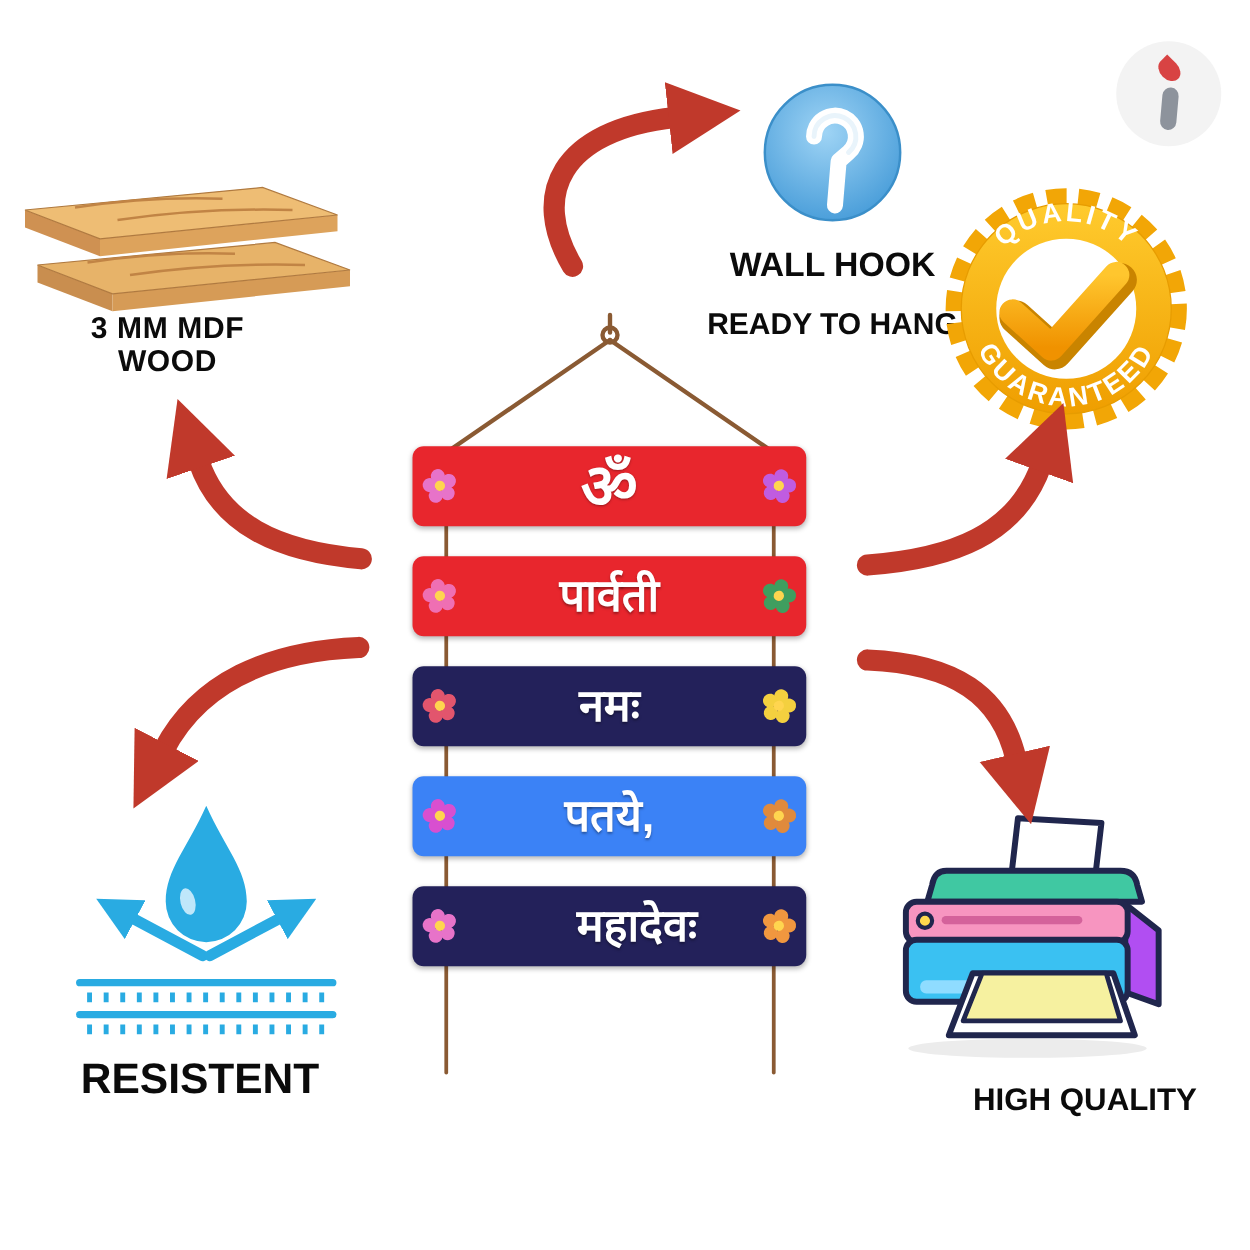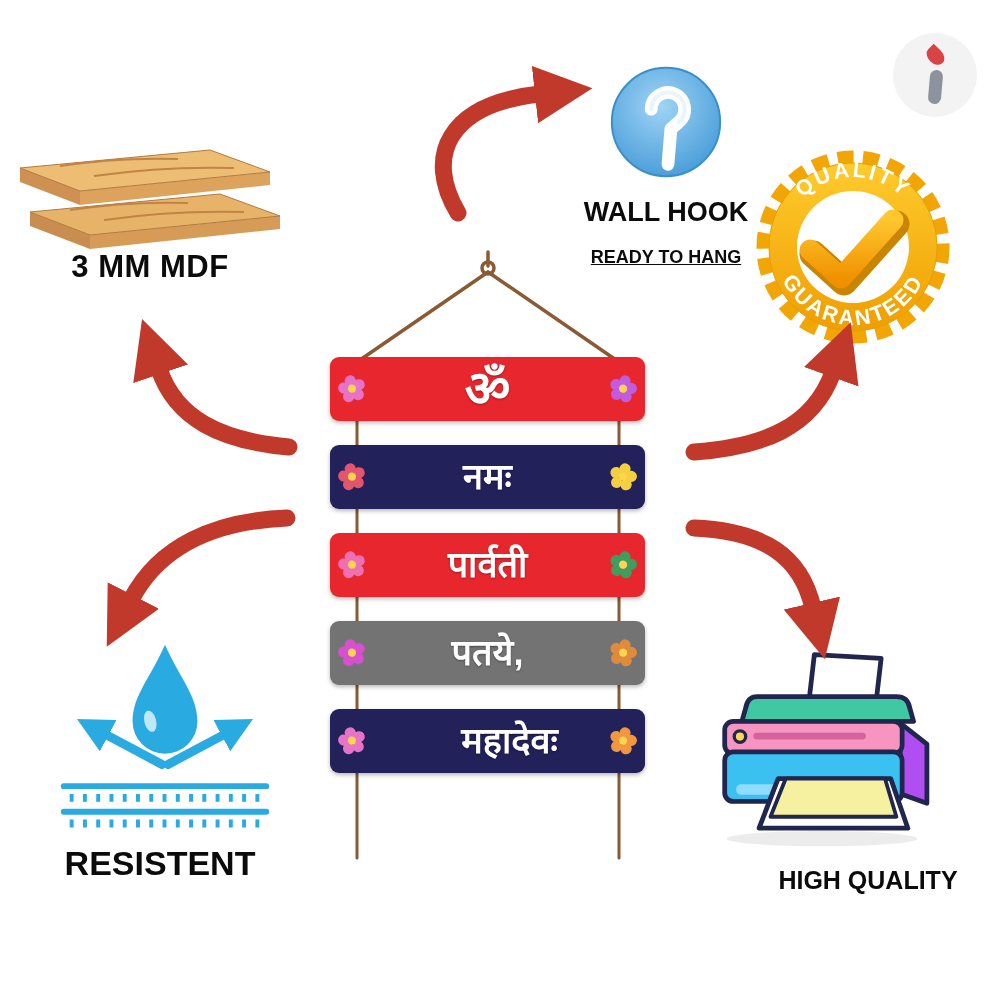--- a/index.html
+++ b/index.html
@@ -3,24 +3,24 @@
 <meta charset="utf-8">
 <style>
   html,body{margin:0;padding:0;background:#fff;}
   .stage{position:relative;width:1000px;height:1000px;background:#ffffff;overflow:hidden;
          font-family:"Liberation Sans","DejaVu Sans",sans-serif;color:#0d0d0d;}
   .abs{position:absolute;}
   svg{display:block;}
 
   
   .feature-text{position:absolute;text-align:center;font-weight:700;color:#0b0b0b;line-height:1.12;}
-  .mdf-text{left:16px;top:250px;width:268px;font-size:31px;letter-spacing:.5px;}
+  .mdf-text{left:0;top:250px;width:268px;font-size:24px;letter-spacing:.5px;}
   .hook-text{left:540px;top:197px;width:252px;}
   .hook-text .l1{font-size:27px;}
-  .hook-text .l2{font-size:18px;margin-top:20px;text-decoration:underline;}
+  .hook-text .l2{font-size:24px;margin-top:20px;}
   .lam-text{left:2px;top:843px;width:316px;}
   .lam-text .l1{font-size:24px;}
   .lam-text .l2{font-size:34px;margin-top:1px;}
   .print-text{left:720px;top:866px;width:296px;}
   .print-text .l1{font-size:25px;}
   .print-text .l2{font-size:38px;margin-top:1px;}
 
   
   .rope-layer{left:0;top:0;z-index:1;pointer-events:none;}
   .slats{position:absolute;left:330px;top:357px;width:315px;z-index:2;}
@@ -93,39 +93,39 @@
   <div class="slats">
     <div class="slat om" style="background: rgb(232, 38, 45);">
       <svg class="flower l" viewBox="0 0 40 40" style="color:#e773c9">
           <use href="#flower"></use>
         </svg>
       <span>ॐ</span>
       <svg class="flower r" viewBox="0 0 40 40" style="color:#c05ce0">
           <use href="#flower"></use>
         </svg>
     </div>
+    <div class="slat" style="background: rgb(232, 38, 45);">
+      <svg class="flower l" viewBox="0 0 40 40" style="color:#ef6fb3">
+          <use href="#flower"></use>
+        </svg>
+      <span>पार्वती</span>
+      <svg class="flower r" viewBox="0 0 40 40" style="color:#3f9e5f">
+          <use href="#flower"></use>
+        </svg>
+    </div>
     <div class="slat" style="background: rgb(35, 33, 90);">
       <svg class="flower l" viewBox="0 0 40 40" style="color:#e2556d">
           <use href="#flower"></use>
         </svg>
       <span>नमः</span>
       <svg class="flower r" viewBox="0 0 40 40" style="color:#f4d03f">
           <use href="#flower"></use>
         </svg>
     </div>
-    <div class="slat" style="background: rgb(232, 38, 45);">
-      <svg class="flower l" viewBox="0 0 40 40" style="color:#ef6fb3">
-          <use href="#flower"></use>
-        </svg>
-      <span>पार्वती</span>
-      <svg class="flower r" viewBox="0 0 40 40" style="color:#3f9e5f">
-          <use href="#flower"></use>
-        </svg>
-    </div>
-    <div class="slat" style="background: #737373;">
+    <div class="slat" style="background: #3b82f6;">
       <svg class="flower l" viewBox="0 0 40 40" style="color:#d84fd0">
           <use href="#flower"></use>
         </svg>
       <span>पतये,</span>
       <svg class="flower r" viewBox="0 0 40 40" style="color:#e08a3c">
           <use href="#flower"></use>
         </svg>
     </div>
     <div class="slat" style="background: rgb(35, 33, 90); padding-left: 44px;">
       <svg class="flower l" viewBox="0 0 40 40" style="color:#e773c9">
@@ -145,20 +145,21 @@
     <polygon points="22,84 212,66 272,88 82,107" fill="#e7b369" stroke="#b07a40" stroke-width="1"></polygon>
     <path d="M 62,82 q 60,-9 118,-7 M 96,92 q 70,-10 140,-8" stroke="#c18445" stroke-width="2" fill="none"></path>
 
     <polygon points="12,40 72,63 72,77 12,54" fill="#cf9152"></polygon>
     <polygon points="72,63 262,44 262,57 72,77" fill="#dda35c"></polygon>
     <polygon points="12,40 202,22 262,44 72,63" fill="#eebd74" stroke="#b07a40" stroke-width="1"></polygon>
     <path d="M 52,38 q 60,-9 118,-7 M 86,48 q 70,-10 140,-8" stroke="#c18445" stroke-width="2" fill="none"></path>
   </svg>
   <div class="feature-text mdf-text">
     <div>3 MM MDF</div>
+    <div>WOOD</div>
   </div>
 
   <svg class="abs" style="left:602px;top:58px" width="128" height="128" viewBox="0 0 130 130">
     <defs>
       <radialGradient id="hookBlue" cx="45%" cy="35%" r="75%">
         <stop offset="0%" stop-color="#9fd4f5"></stop>
         <stop offset="100%" stop-color="#3f97d6"></stop>
       </radialGradient>
     </defs>
     <circle cx="65" cy="65" r="55" fill="url(#hookBlue)" stroke="#3b8fc9" stroke-width="2"></circle>

